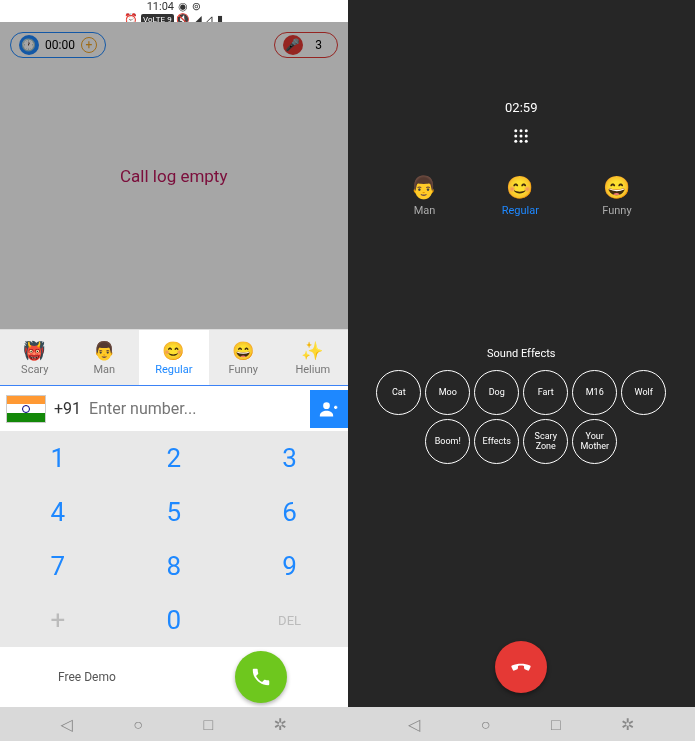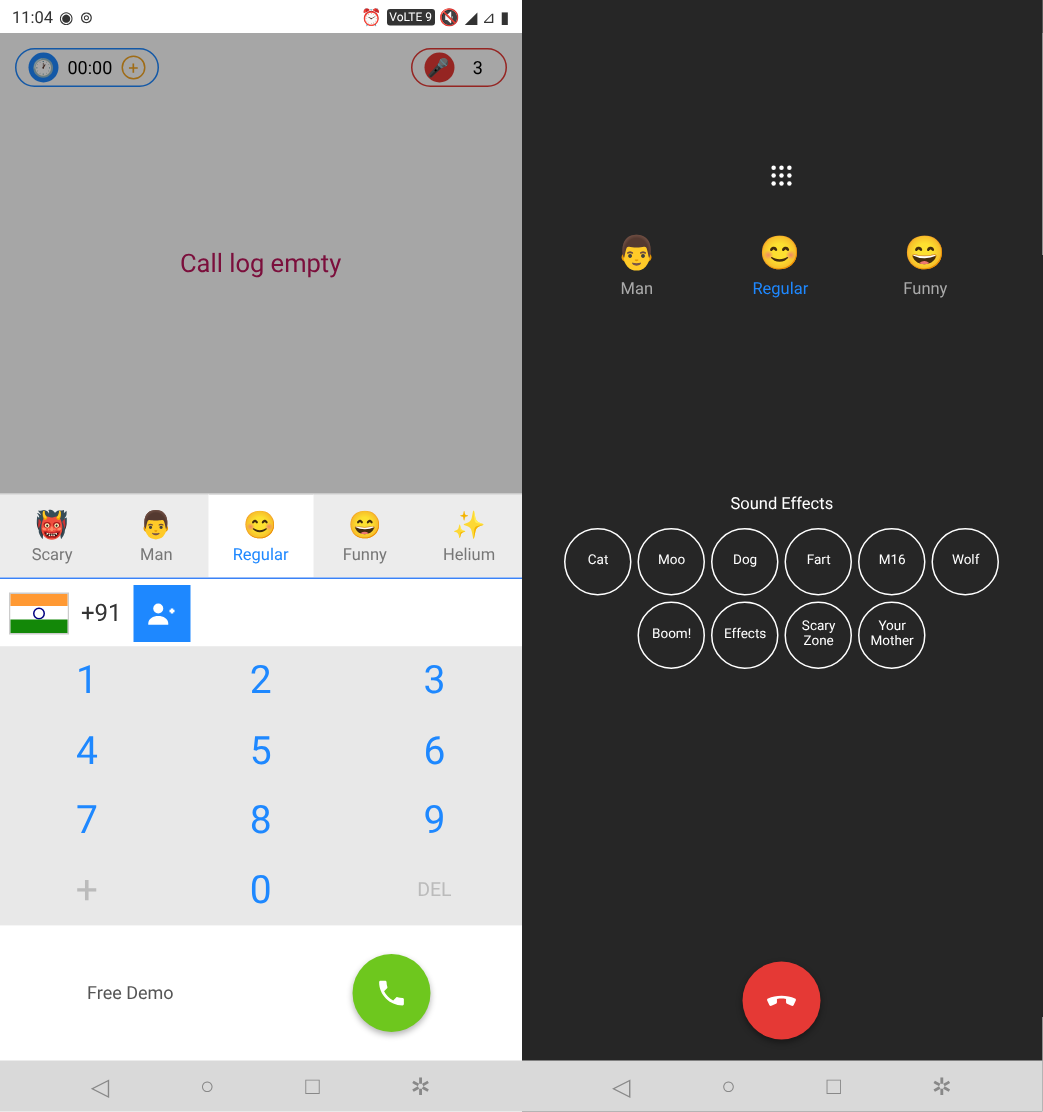--- a/index.html
+++ b/index.html
@@ -1,20 +1,20 @@
 <!DOCTYPE html>
 <html><head>
 <meta charset="utf-8">
 <style>
   * { margin: 0; padding: 0; box-sizing: border-box; font-family: -apple-system, "Segoe UI", Roboto, sans-serif; }
   body { background: #f0f0f0; display: flex; width: 695px; height: 741px; }
   .screen { width: 50%; height: 100%; display: flex; flex-direction: column; position: relative; }
   
   .left { background: #fff; }
-  .status-bar { height: 22px; display: flex; align-items: center; justify-content: space-between; font-size: 11px; padding: 0 8px; color: #333; }
+  .status-bar { height: 22px; display: flex; align-items: center; justify-content: space-between; font-size: 11px; padding: 0 8px; color: #333; flex-direction: column; }
   .sb-left { display:flex; gap:4px; align-items:center; }
   .sb-right { display:flex; gap:3px; align-items:center; }
   .sb-icon { font-size: 11px; }
   .dimmed-area { background: #fff; position: relative; flex: 0 0 307px; }
   .dim-overlay { position: absolute; inset: 0; background: rgba(0,0,0,0.35); }
   .pill-row { display:flex; justify-content:space-between; padding: 10px 10px; }
   .pill { display:flex; align-items:center; gap:6px; border:1.5px solid; border-radius: 14px; padding: 2px 8px; font-size: 12px; background:#fff; }
   .pill.blue { border-color:#1e88ff; }
   .pill.red { border-color:#e53935; }
   .pill .badge { width:20px; height:20px; border-radius:50%; display:flex; align-items:center; justify-content:center; color:#fff; font-size:12px; }
@@ -32,21 +32,21 @@
   .flag .white { background:#fff; display:flex; align-items:center; justify-content:center; }
   .flag .green { background:#138808; }
   .flag .chakra { width:8px; height:8px; border:1px solid #000080; border-radius:50%; }
   .cc { font-size:16px; color:#333; padding:0 8px; }
   .num-input { flex:1; font-size:16px; color:#aaa; border:none; outline:none; }
   .contact { width:38px; height:38px; background:#1e88ff; display:flex; align-items:center; justify-content:center; color:#fff; }
   .keypad { display:grid; grid-template-columns:repeat(3,1fr); background:#e8e8e8; flex: 1; }
   .key { display:flex; align-items:center; justify-content:center; font-size:26px; color:#1e88ff; background:#e8e8e8; }
   .key.dim { color:#bbb; }
   .key.del { font-size:13px; }
-  .bottom-row { display:flex; align-items:center; height:90px; background:#fff; }
+  .bottom-row { display:flex; align-items:center; height:60px; background:#fff; }
   .bottom-row .slot { flex:1; display:flex; flex-direction:column; align-items:center; font-size:12px; color:#555; gap:2px; }
   .call-btn { width:52px; height:52px; border-radius:50%; background:#6ec71e; display:flex; align-items:center; justify-content:center; color:#fff; box-shadow:0 2px 4px rgba(0,0,0,.3); }
   .rec-toggle { width:26px; height:14px; border-radius:7px; background:#ffcdd2; position:relative; }
   .rec-toggle::after { content:""; position:absolute; right:0; top:-1px; width:16px; height:16px; border-radius:50%; background:#e53935; }
   .nav-bar { height:34px; background:#d9d9d9; display:flex; align-items:center; justify-content:space-evenly; color:#888; }
   .nav-bar span { font-size:16px; }
   
   .right { background:#262626; color:#fff; }
   .right .status-bar { color:#262626; background:#262626; height:22px; }
   .call-head { text-align:center; margin-top: 74px; }
@@ -127,20 +127,21 @@
 
   <div class="number-row">
     <div class="flag">
       <div class="saff"></div>
         <div class="white">
           <div class="chakra"></div>
         </div>
         <div class="green"></div>
     </div>
     <span class="cc">+91</span>
+    <input class="num-input" placeholder="Enter number..." style="">
     <div class="contact">
       <svg width="20" height="20" viewBox="0 0 24 24" fill="#fff">
           <circle cx="9" cy="8" r="4"></circle>
           <path d="M1 20c0-4 4-6 8-6s8 2 8 6v1H1z"></path>
           <path d="M18 10h4M20 8v4" stroke="#fff" stroke-width="2"></path>
         </svg>
     </div>
   </div>
 
   <div class="keypad">
@@ -176,20 +177,21 @@
     <span>○</span>
     <span>□</span>
     <span>✲</span>
   </div>
 </div>
 
 <div class="screen right">
   <div class="status-bar"></div>
 
   <div class="call-head">
+    <div class="call-time">02:59</div>
     <div class="dial-icon">
       <svg width="18" height="18" viewBox="0 0 24 24" fill="#fff">
           <circle cx="5" cy="5" r="2"></circle>
           <circle cx="12" cy="5" r="2"></circle>
           <circle cx="19" cy="5" r="2"></circle>
           <circle cx="5" cy="12" r="2"></circle>
           <circle cx="12" cy="12" r="2"></circle>
           <circle cx="19" cy="12" r="2"></circle>
           <circle cx="5" cy="19" r="2"></circle>
           <circle cx="12" cy="19" r="2"></circle>

